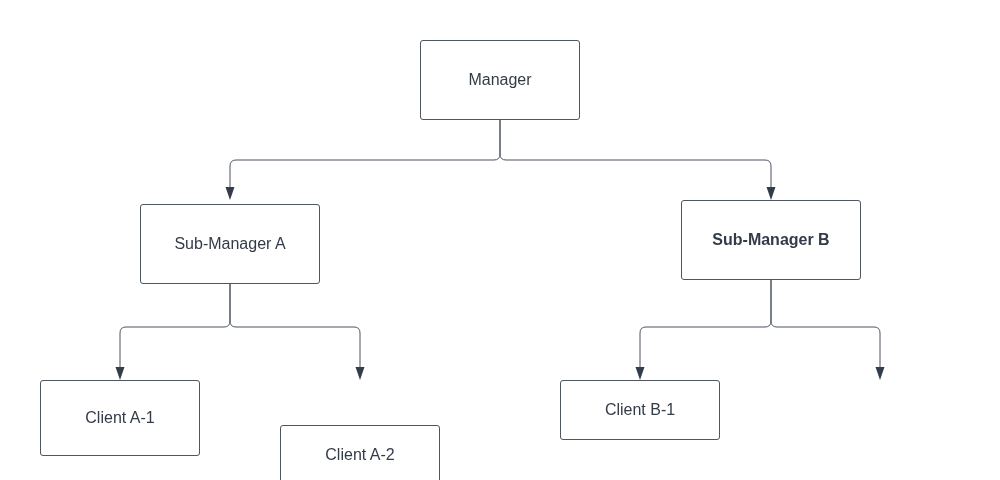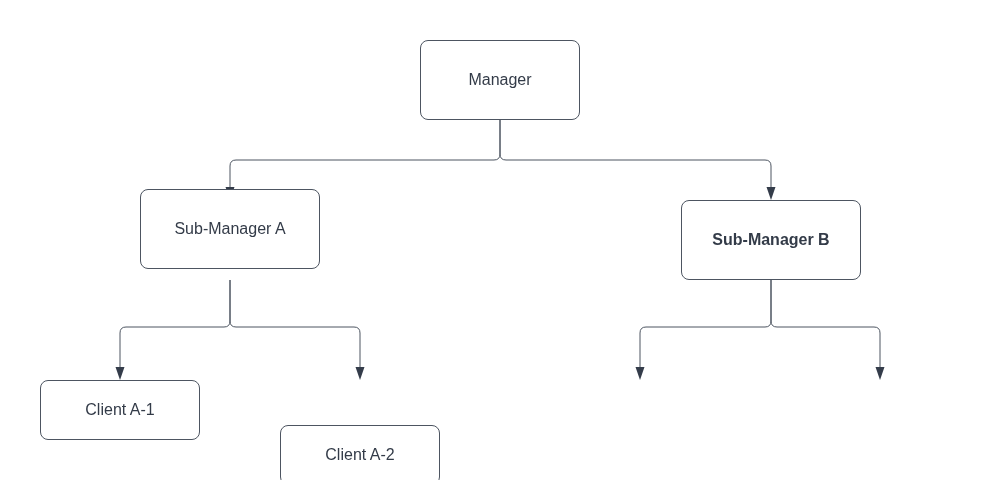--- a/index.html
+++ b/index.html
@@ -27,31 +27,31 @@
     height: 480px;
   }
   .node {
     position: absolute;
     box-sizing: border-box;
     display: flex;
     align-items: center;
     justify-content: center;
     background: var(--node-fill);
     border: 1px solid var(--stroke);
-    border-radius: 8px;
+    border-radius: 3px;
     color: var(--text);
     font-size: 16px;
     line-height: 1.2;
     text-align: center;
     white-space: nowrap;
   }
   .node-manager       { left: 420px; top: 40px;  width: 160px; height: 80px; }
-  .node-sub-manager-a { left: 140px; top: 189px; width: 180px; height: 80px; }
+  .node-sub-manager-a { left: 140px; top: 204px; width: 180px; height: 80px; }
   .node-sub-manager-b { left: 681px; top: 200px; width: 180px; height: 80px; font-weight: bold; }
-  .node-client-a1     { left: 40px;  top: 380px; width: 160px; height: 60px; }
+  .node-client-a1     { left: 40px;  top: 380px; width: 160px; height: 76px; }
   .node-client-a2     { left: 280px; top: 380px; width: 160px; height: 60px; margin-top: 45px; }
   .node-client-b1     { left: 560px; top: 380px; width: 160px; height: 60px; }
   .node-client-b2     { left: 800px; top: 380px; width: 160px; height: 60px; }
 </style>
 </head>
 <body>
 
 <div class="canvas">
 
   <svg class="edge-layer" width="1000" height="480" viewBox="0 0 1000 480" xmlns="http://www.w3.org/2000/svg">
@@ -90,15 +90,16 @@
   <div class="node node-manager">Manager</div>
 
   <div class="node node-sub-manager-a">Sub-Manager A</div>
 
   <div class="node node-sub-manager-b">Sub-Manager B</div>
 
   <div class="node node-client-a1">Client A-1</div>
 
   <div class="node node-client-a2">Client A-2</div>
 
+  <div class="node node-client-b1">Client B-1</div>
 
 
 </div>
 
 </body></html>

